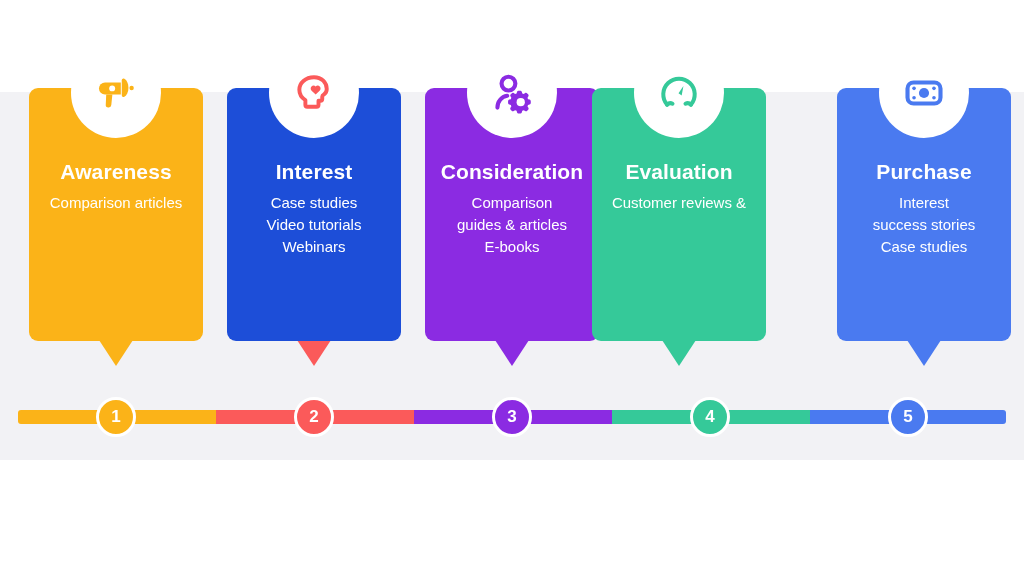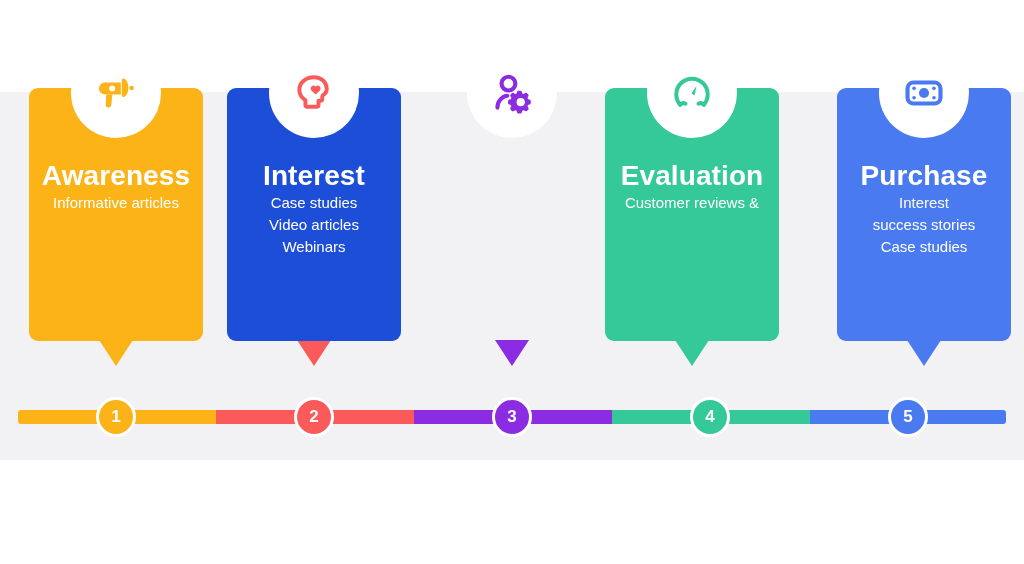--- a/index.html
+++ b/index.html
@@ -83,21 +83,21 @@
     justify-content: center;
   }
   .icon-well svg { display: block; }
 
   .card-title {
     position: absolute;
     left: 0;
     top: 72px;
     width: 174px;
     text-align: center;
-    font-size: 28px;
+    font-size: 21px;
     font-weight: bold;
     color: #ffffff;
     letter-spacing: 0.1px;
   }
 
   .card-body {
     position: absolute;
     left: 2px;
     top: 104px;
     width: 170px;
@@ -145,62 +145,70 @@
 <div id="stage">
 
   <div id="panel"></div>
 
   <div id="cards">
       <div class="stage-col" style="left: 29px;">
         <div class="pointer" style="border-top-color: rgb(251, 179, 24);"></div>
         <div class="card" style="background: rgb(251, 179, 24);">
           <div class="card-title">Awareness</div>
           <div class="card-body">
-            <div>Informative articles</div>
+            <div>Comparison articles</div>
           </div>
         </div>
         <div class="icon-well">
           <svg width="46" height="46" viewBox="0 0 48 48">
             <path d="M30 11c0-1.6 1.4-2.6 2.7-1.9 2.6 1.4 4.3 4.9 4.3 9.4s-1.7 8-4.3 9.4C31.4 28.6 30 27.6 30 26z" fill="#fbb318"></path>
             <path d="M12.5 13h16.5v12.5H12.5A6.2 6.2 0 0 1 12.5 13z" fill="#fbb318"></path>
             <circle cx="20" cy="19.2" r="3.1" fill="#ffffff"></circle>
             <path d="M13.8 25.5h6.4l-1.1 11.1a2.6 2.6 0 0 1-2.6 2.4h-.6a2.6 2.6 0 0 1-2.6-2.8z" fill="#fbb318"></path>
             <rect x="38" y="16.4" width="4.6" height="4.6" rx="2.3" fill="#fbb318"></rect>
           </svg>
         </div>
       </div>
       <div class="stage-col" style="left: 227px;">
         <div class="pointer" style="border-top-color: rgb(251, 90, 90);"></div>
         <div class="card" style="background: #1d4ed8;">
           <div class="card-title">Interest</div>
           <div class="card-body">
             <div>Case studies</div>
-            <div>Video articles</div>
+            <div>Video tutorials</div>
             <div>Webinars</div>
           </div>
         </div>
         <div class="icon-well">
           <svg width="46" height="46" viewBox="0 0 48 48">
             <path d="M24 7.5c8 0 13.3 5.6 13.3 12.4 0 3-1.2 4.6-3 5.6-1.2.7-1.7 1.1-1.7 2.3v2.4c0 1-.8 1.8-1.8 1.8h-2.1v4.3c0 1.1-.9 2-2 2H17c-1.1 0-2-.9-2-2v-4.9c-3.8-2.4-6.3-6.3-6.3-10.8C8.7 13.6 15 7.5 24 7.5z" fill="none" stroke="#fb5a5a" stroke-width="4.1" stroke-linejoin="round"></path>
             <path d="M21.4 17.1c1.2-1.3 3.2-1.2 4.3.1 1.1-1.3 3.1-1.4 4.3-.1 1.3 1.4 1.1 3.5-.4 4.9l-3.9 3.6-3.9-3.6c-1.5-1.4-1.7-3.5-.4-4.9z" fill="#fb5a5a"></path>
           </svg>
         </div>
       </div>
       <div class="stage-col" style="left: 425px;">
         <div class="pointer" style="border-top-color: rgb(139, 43, 226);"></div>
+        <div class="card" style="background: rgb(139, 43, 226);">
+          <div class="card-title">Consideration</div>
+          <div class="card-body">
+            <div>Comparison</div>
+            <div>guides &amp; articles</div>
+            <div>E-books</div>
+          </div>
+        </div>
         <div class="icon-well">
           <svg width="46" height="46" viewBox="0 0 48 48">
             <circle cx="20.3" cy="14.2" r="7.2" fill="none" stroke="#8b2be2" stroke-width="4.3"></circle>
             <path d="M8.8 39.2c0-6.4 4.2-11.3 10.2-12.3" fill="none" stroke="#8b2be2" stroke-width="4.3" stroke-linecap="round"></path>
             <path d="M32.4 21.6c.9 0 1.7.5 1.9 1.3l.4 1.6 1.6.5 1.4-.9c.7-.4 1.6-.3 2.2.3l.9.9c.6.6.7 1.5.3 2.2l-.9 1.4.5 1.6 1.6.4c.8.2 1.3 1 1.3 1.9v1.3c0 .9-.5 1.7-1.3 1.9l-1.6.4-.5 1.6.9 1.4c.4.7.3 1.6-.3 2.2l-.9.9c-.6.6-1.5.7-2.2.3l-1.4-.9-1.6.5-.4 1.6c-.2.8-1 1.3-1.9 1.3h-1.3c-.9 0-1.7-.5-1.9-1.3l-.4-1.6-1.6-.5-1.4.9c-.7.4-1.6.3-2.2-.3l-.9-.9c-.6-.6-.7-1.5-.3-2.2l.9-1.4-.5-1.6-1.6-.4c-.8-.2-1.3-1-1.3-1.9v-1.3c0-.9.5-1.7 1.3-1.9l1.6-.4.5-1.6-.9-1.4c-.4-.7-.3-1.6.3-2.2l.9-.9c.6-.6 1.5-.7 2.2-.3l1.4.9 1.6-.5.4-1.6c.2-.8 1-1.3 1.9-1.3z" fill="#8b2be2"></path>
             <circle cx="33.1" cy="33.6" r="4.3" fill="#ffffff"></circle>
           </svg>
         </div>
       </div>
-      <div class="stage-col" style="left: 605px;">
+      <div class="stage-col" style="left: 592px;">
         <div class="pointer" style="border-top-color: rgb(53, 201, 153);"></div>
         <div class="card" style="background: rgb(53, 201, 153);">
           <div class="card-title">Evaluation</div>
           <div class="card-body">
             <div>Customer reviews &amp;</div>
           </div>
         </div>
         <div class="icon-well">
           <svg width="46" height="46" viewBox="0 0 48 48">
             <path d="M11.6 36.2a16.4 16.4 0 1 1 24.8 0" fill="none" stroke="#35c999" stroke-width="4.2" stroke-linecap="round"></path>

